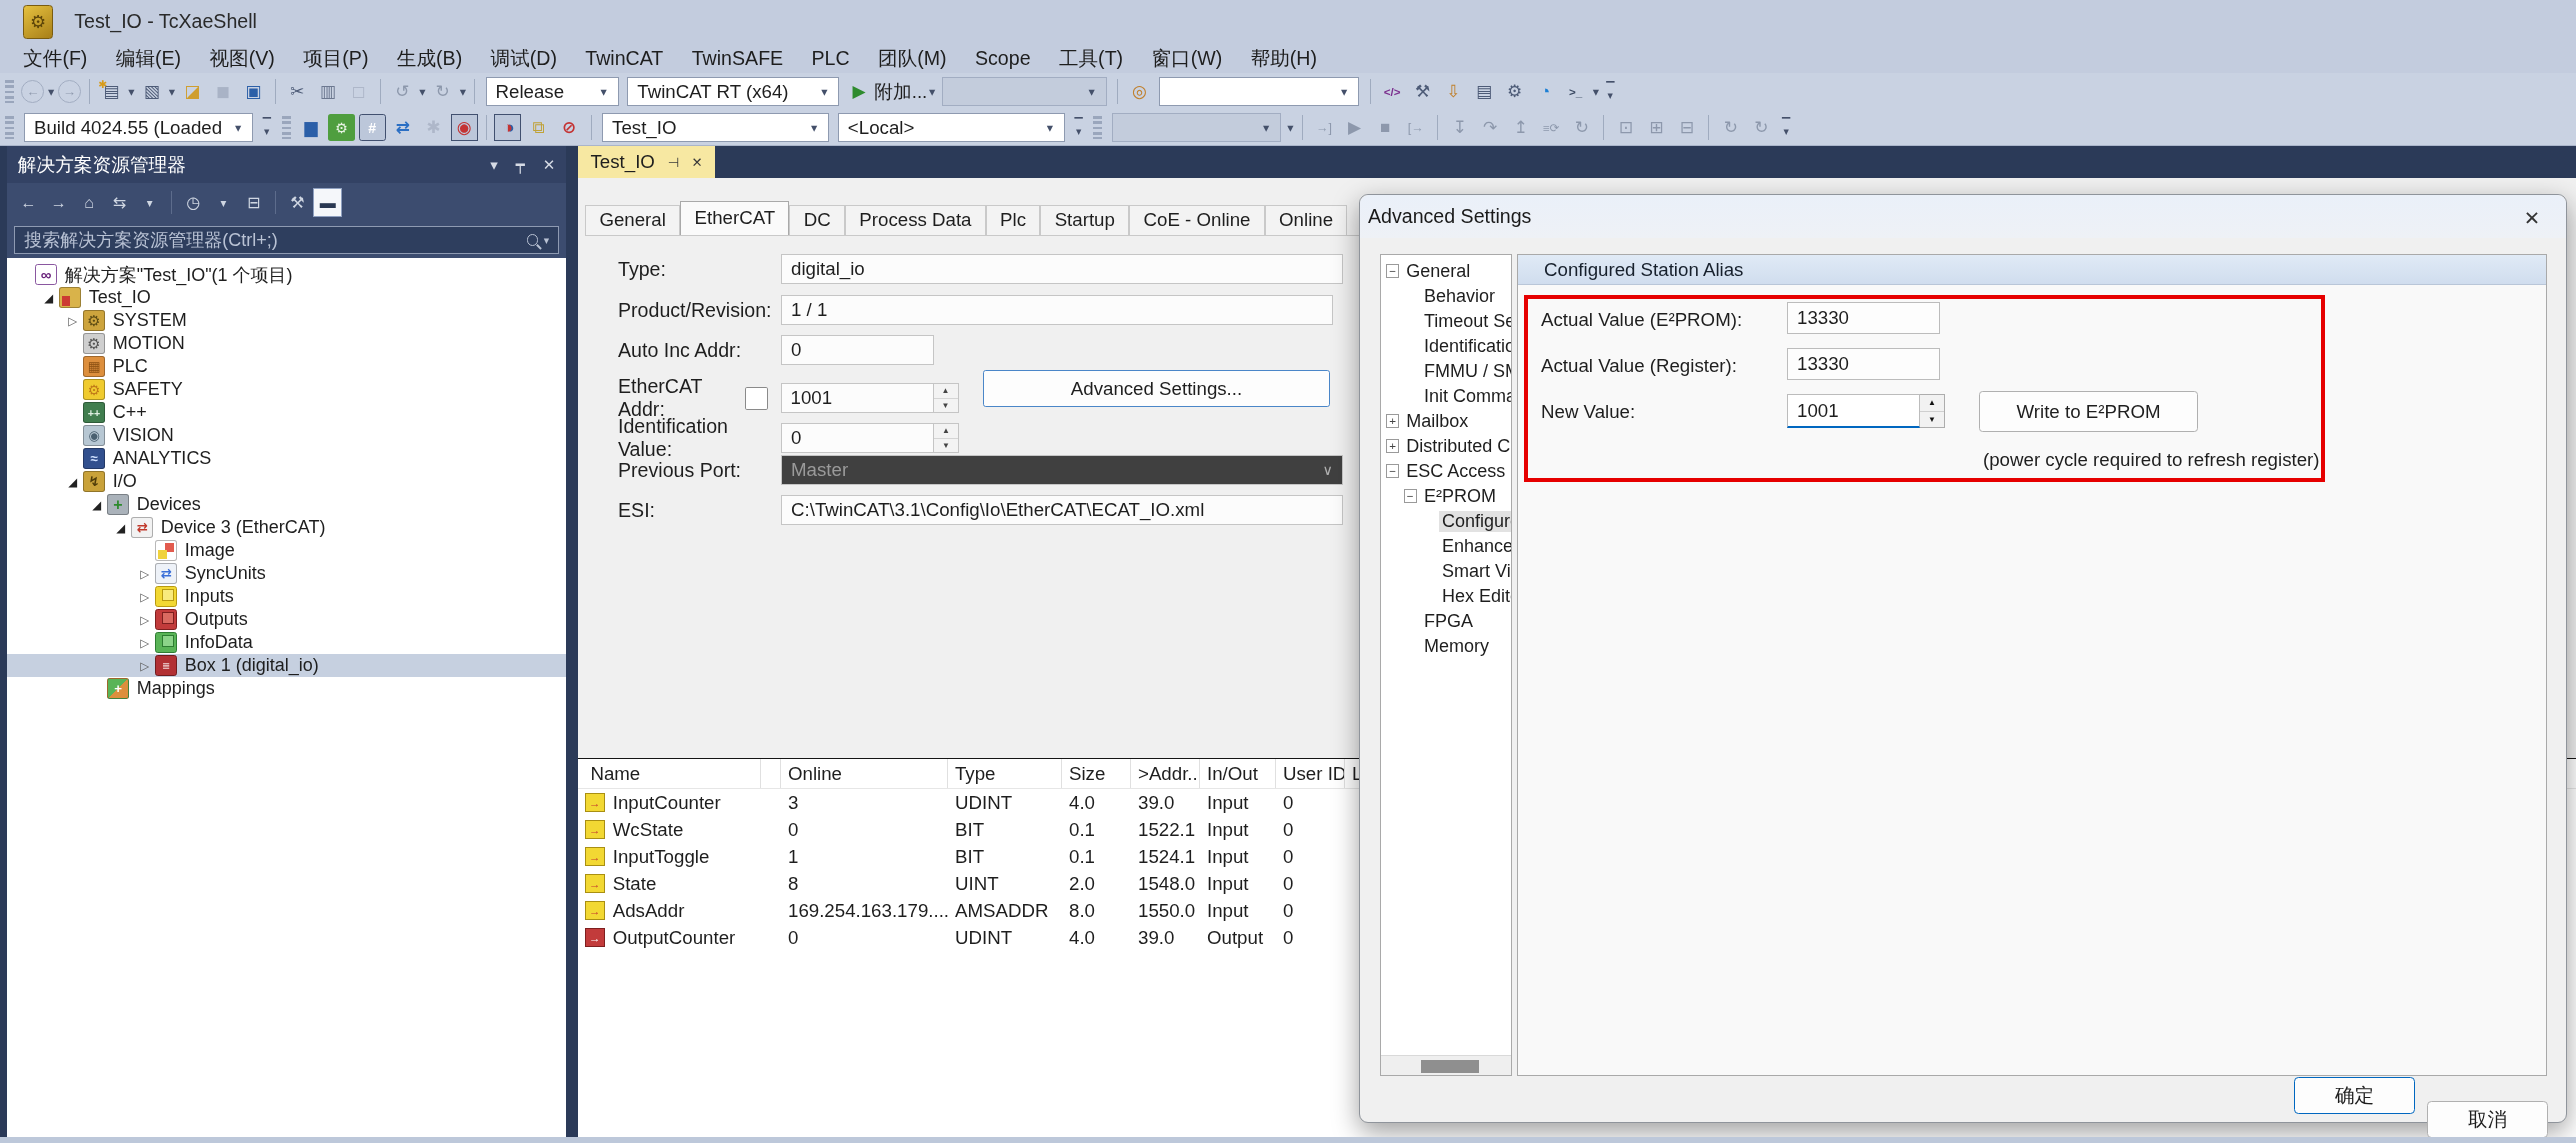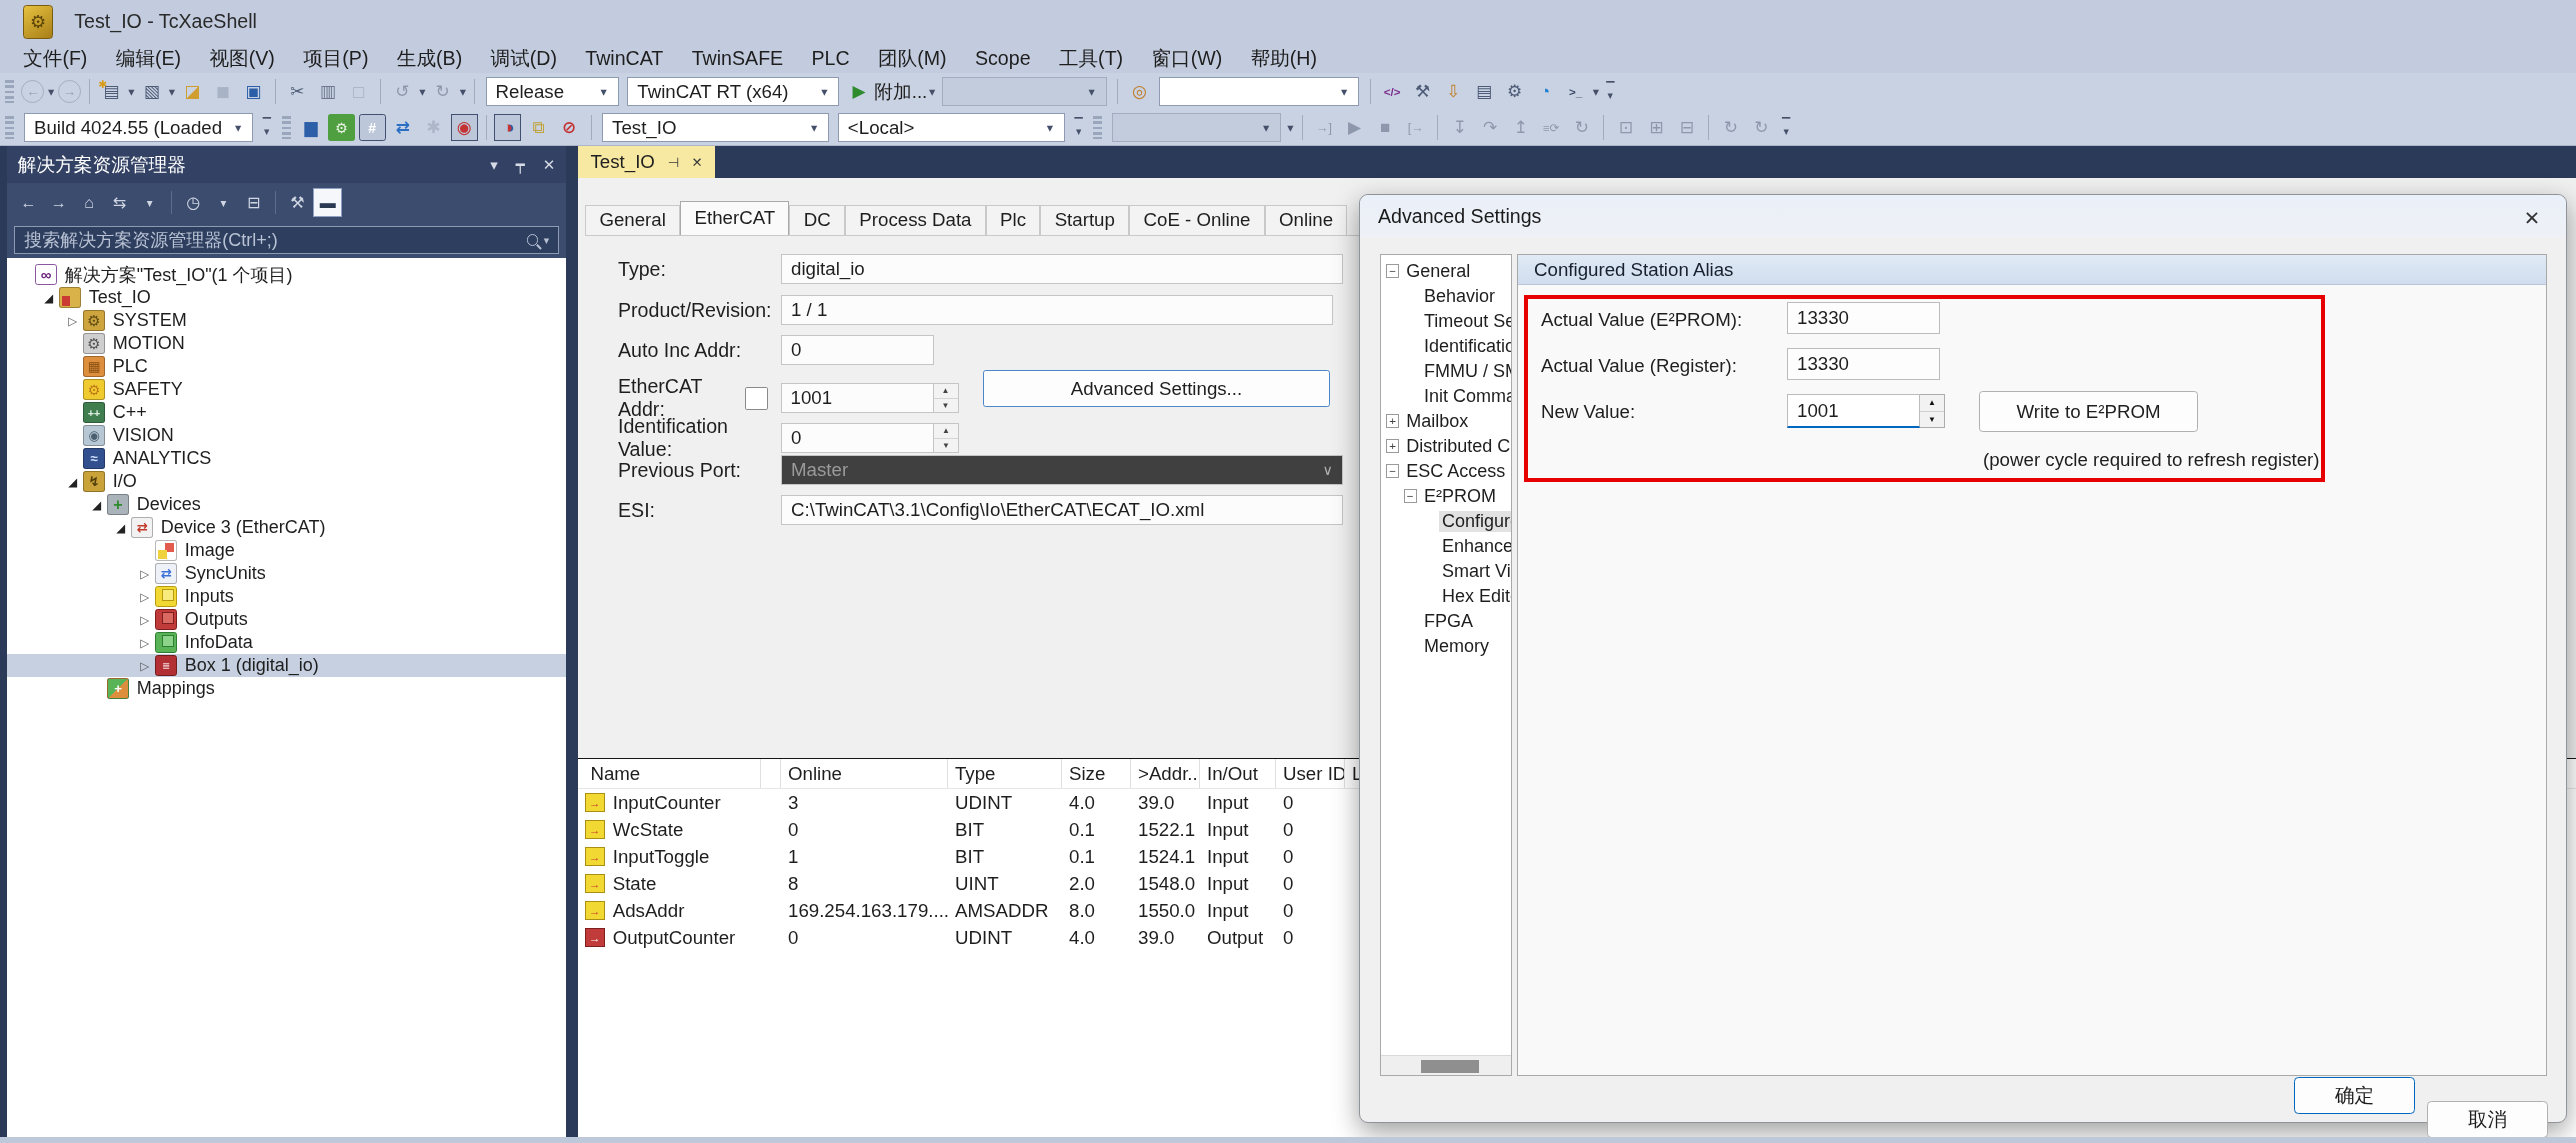--- a/index.html
+++ b/index.html
@@ -160,37 +160,37 @@
   .vicon{width:19.6px;height:19.6px;flex:0 0 19.6px;margin-right:8px;position:relative;border:0.9px solid #a98f12;background:#f2d833;}
   .vicon::after{content:'→';position:absolute;inset:0;display:flex;align-items:center;justify-content:center;
                color:#c23b2f;font-weight:bold;font-size:11.6px;}
   .vicon.out{background:#c23b3b;border-color:#7e1f1f;}
   .vicon.out::after{color:#fff;}
 
   
   #dlg{position:absolute;left:1359px;top:194px;width:1208px;height:929px;background:#f0f0f0;
        border:0.9px solid #8f949b;border-radius:9px;box-shadow:0 9px 27px rgba(0,0,0,.38);}
   .dlg-title{height:43px;border-radius:9px 9px 0 0;background:linear-gradient(180deg,#eaf0f9,#eef1f6);
-             display:flex;align-items:center;padding:0 18px;font-size:19.6px;color:#1a1a1a;}
+             display:flex;align-items:center;padding:0 8px;font-size:19.6px;color:#1a1a1a;}
   .dlg-x{position:absolute;right:16px;top:7.1px;width:36px;height:32px;display:flex;align-items:center;justify-content:center;
          font-size:19.6px;color:#333;}
   .dtree{position:absolute;left:19.6px;top:59px;width:132px;height:822px;background:#fff;border:0.9px solid #a9a9a9;
          overflow:hidden;display:flex;flex-direction:column;}
   .dtree-rows{flex:1;overflow:hidden;padding-top:3.6px;}
   .dt-row{height:25px;display:flex;align-items:center;font-size:18px;color:#1e1e1e;white-space:nowrap;}
   .dt-row .dlbl{padding:0 2.7px;}
   .dt-row.sel .dlbl{background:#e2e2e2;}
   .pm{width:13.3px;height:13.3px;flex:0 0 13.3px;border:0.9px solid #9a9a9a;background:#fff;margin-right:4.4px;
       display:flex;align-items:center;justify-content:center;font-size:11.6px;color:#444;line-height:1;}
   .pm.none{border:none;background:transparent;}
   .hscroll{height:19.6px;background:#efefef;border-top:0.9px solid #d9d9d9;position:relative;}
   .hthumb{position:absolute;left:40px;top:3.6px;width:58px;height:12.5px;background:#8f8f8f;}
   .dpanel{position:absolute;left:157px;top:59px;width:1030px;height:822px;background:#f9f9f9;border:0.9px solid #a9a9a9;}
   .dphead{height:30px;background:linear-gradient(180deg,#e0eaf6,#d0ddee);border-bottom:0.9px solid #b9c6d8;
-          display:flex;align-items:center;padding:0 16px;font-size:18.7px;color:#17202c;}
+          display:flex;align-items:center;padding:0 26px;font-size:18.7px;color:#17202c;}
   .redbox{position:absolute;left:164px;top:100px;width:801px;height:187px;border:4.4px solid #e60000;}
   .dl-label{position:absolute;font-size:18.7px;color:#1e1e1e;}
   .dl-field{position:absolute;width:153px;height:32px;background:#fdfdfd;border:0.9px solid #bcbcbc;
             display:flex;align-items:center;padding:0 9px;font-size:18.7px;color:#1e1e1e;}
   .nv-wrap{position:absolute;left:427px;top:199px;display:flex;}
   .nv-field{width:133px;height:34px;background:#fff;border:0.9px solid #bcbcbc;border-bottom:2.7px solid #0067c0;
             display:flex;align-items:center;padding:0 9px;font-size:18.7px;}
   .nv-spin{width:25px;height:34px;border:0.9px solid #adadad;border-left:none;display:flex;flex-direction:column;}
   .nv-spin span{flex:1;display:flex;align-items:center;justify-content:center;font-size:8px;color:#111;background:#f2f2f2;}
   .nv-spin span + span{border-top:0.9px solid #cfcfcf;}

